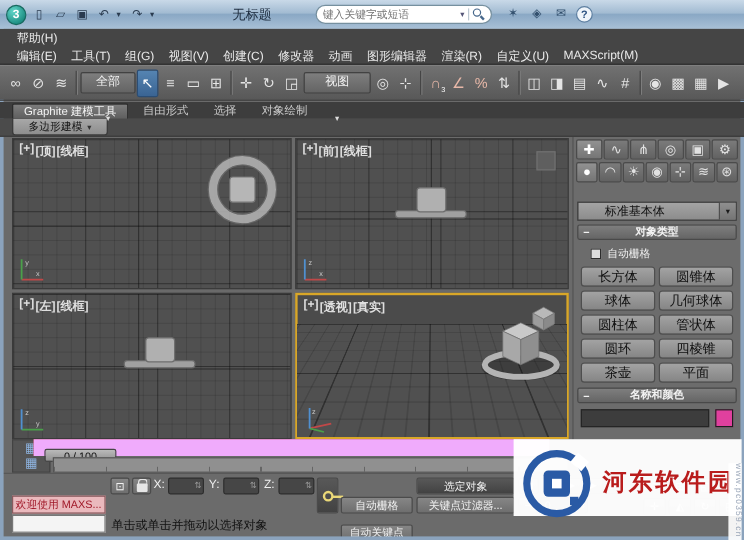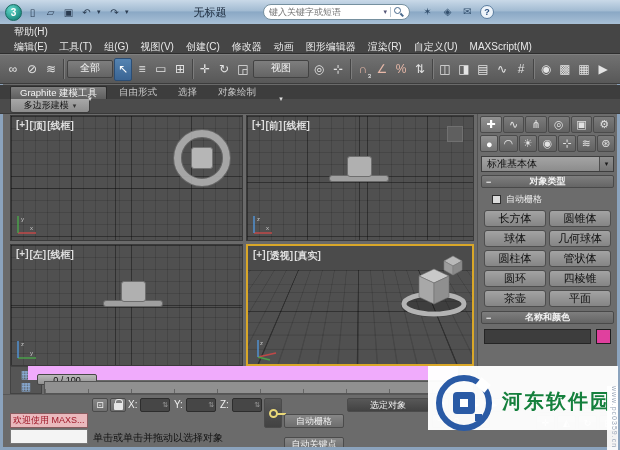--- a/index.html
+++ b/index.html
@@ -102,22 +102,22 @@
   .vcube-faint { position:absolute; right:10px; top:10px; width:16px; height:16px; z-index:6;
     background:#5f5f5f; border:1px solid #707070; }
 
   
   .cmdpanel { position:absolute; left:477px; top:114px; width:140px; bottom:56px; background:#6c6c6c;
     border-left:1px solid #535353; z-index:10; }
   .cp-row { display:flex; height:17px; margin:2px 2px 0; gap:1px; }
   .cpt { flex:1; display:flex; align-items:center; justify-content:center; font-size:11px; color:#e2e2e2;
     background:linear-gradient(#7b7b7b,#626262); border:1px solid #4b4b4b; border-radius:2px; }
   .cpt.active { background:linear-gradient(#929292,#757575); color:#fff; }
-  .cp-dd { margin:4px 3px 2px; height:16px; background:linear-gradient(#a4a4a4,#8c8c8c);
-    border:1px solid #3e3e3e; display:flex; align-items:center; font-size:10px; color:#101010; padding-left:5px; }
+  .cp-dd { margin:16px 3px 2px; height:16px; background:linear-gradient(#a4a4a4,#8c8c8c);
+    border:1px solid #3e3e3e; display:flex; align-items:center; font-size:10px; color:#101010; padding-left:22px; }
   .dd-btn { margin-left:auto; width:14px; height:100%; background:linear-gradient(#8f8f8f,#757575);
     border-left:1px solid #4e4e4e; display:flex; align-items:center; justify-content:center;
     font-size:7px; color:#1a1a1a; }
   .rollout { margin:3px 3px 0; height:13px; background:linear-gradient(#7e7e7e,#656565);
     border:1px solid #494949; border-radius:2px; display:flex; align-items:center; justify-content:center;
     font-size:9px; font-weight:bold; color:#f2f2f2; position:relative; }
   .rminus { position:absolute; left:4px; font-weight:bold; }
   .autogrid { display:flex; align-items:center; gap:5px; margin:5px 0 4px 14px; font-size:9px; color:#efefef; }
   .chk { width:9px; height:9px; background:#dcdcdc; border:1px solid #2d2d2d; }
   .primgrid { display:grid; grid-template-columns:1fr 1fr; gap:3px; margin:1px 6px 4px; }
@@ -168,21 +168,21 @@
   .nbtn { background:linear-gradient(#7e7e7e,#636363); border:1px solid #474747; border-radius:2px;
     color:#e8e8e8; font-size:9px; display:flex; align-items:center; justify-content:center; }
   .playrow { position:absolute; display:flex; gap:1px; }
   .plbtn { width:17px; height:14px; background:linear-gradient(#7e7e7e,#636363); border:1px solid #474747;
     border-radius:2px; color:#e8e8e8; font-size:7px; display:flex; align-items:center; justify-content:center; }
 
   
   .watermark { position:absolute; left:428px; top:366px; width:190px; height:64px;
     background:rgba(255,255,255,.97); z-index:60; }
   .wm-logo { position:absolute; left:5px; top:6px; width:64px; height:64px; }
-  .wm-text { position:absolute; left:74px; top:22px; font-size:20px; font-weight:bold; color:#15803d;
+  .wm-text { position:absolute; left:74px; top:22px; font-size:20px; font-weight:bold; color:#b91c1c;
     letter-spacing:2px; white-space:nowrap; }
   .wm-url { position:absolute; left:179px; top:20px; width:11px; height:64px; writing-mode:vertical-rl;
     font-size:7px; color:#9aa6b8; background:rgba(255,255,255,.92); letter-spacing:1px; }
 </style>
 </head>
 <body>
 
 <div class="screen">
 
   <div class="titlebar">
@@ -461,20 +461,21 @@
       <span></span>
       <span class="spin">⇅</span>
     </div>
 
     <div class="sbtn dark" style="left:264px;top:3px;width:18px;height:30px;">
       <span class="keyico"></span>
     </div>
     <div class="sbtn" style="left:284px;top:3px;width:60px;height:14px;margin-top:39px;">自动关键点</div>
     <div class="sbtn" style="left:284px;top:19px;width:60px;height:14px;">自动栅格</div>
     <div class="sbtn dark" style="left:347px;top:3px;width:82px;height:14px;">选定对象</div>
+    <div class="sbtn" style="left:347px;top:19px;width:82px;height:14px;">关键点过滤器...</div>
 
     <div class="playrow" style="left:432px;top:3px;">
       <span class="plbtn">|◀</span>
       <span class="plbtn">◀</span>
       <span class="plbtn">▶</span>
       <span class="plbtn">▶</span>
       <span class="plbtn">▶|</span>
     </div>
     <div class="playrow" style="left:432px;top:19px;">
       <span class="plbtn">⊸</span>

